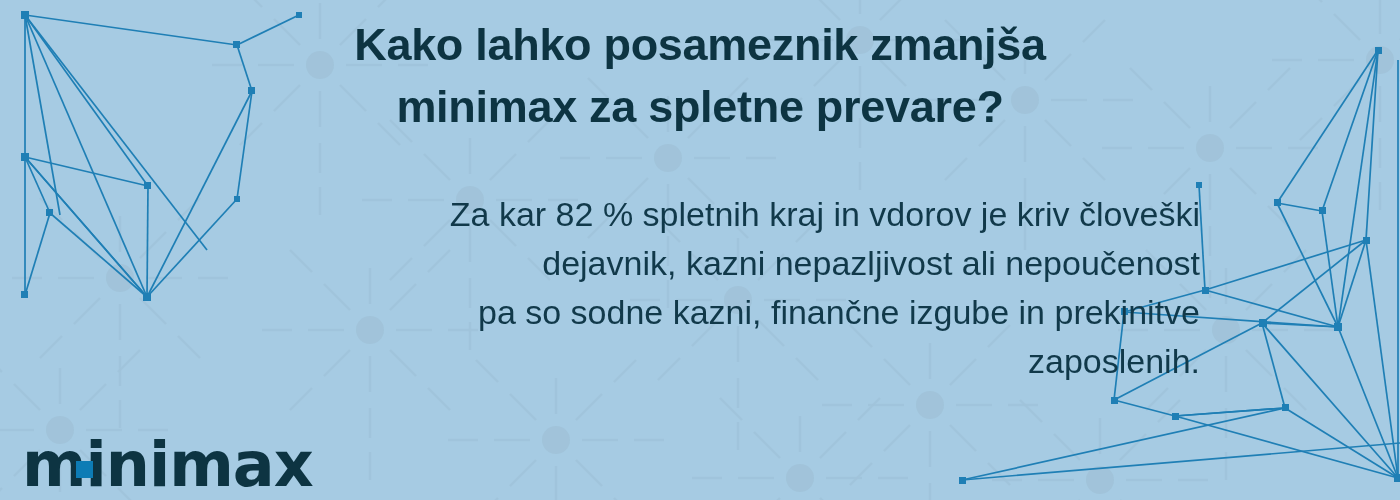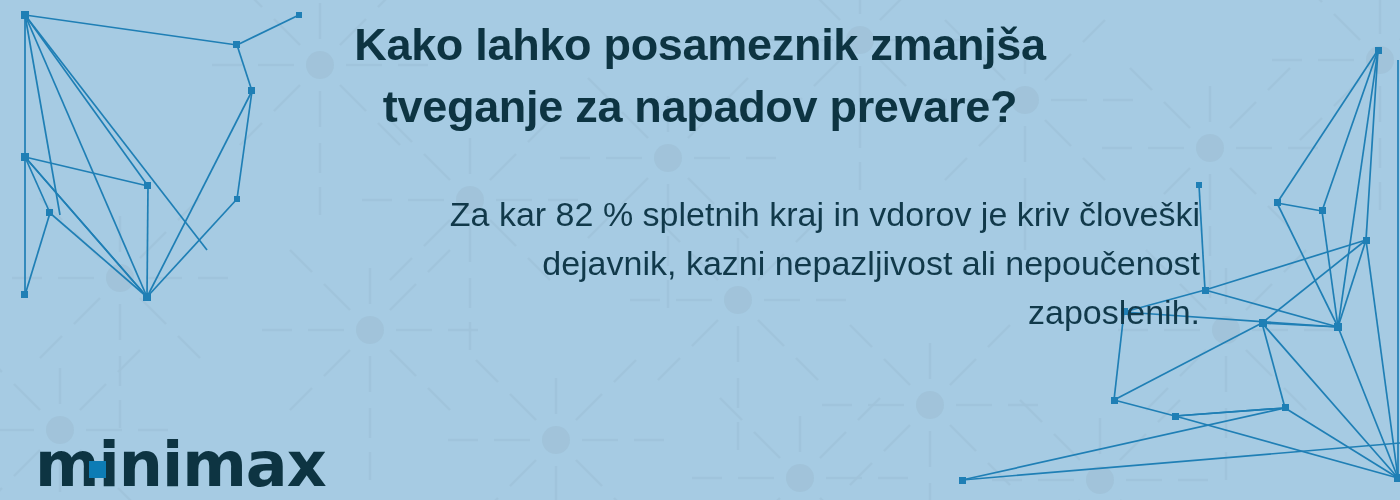--- a/index.html
+++ b/index.html
@@ -60,21 +60,20 @@
   }
   #body-copy .bc-line { display: block; white-space: nowrap; }
 
   #logo {
     position: absolute;
     left: 22px;
     bottom: 4px;
     height: 66px;
     display: flex;
     align-items: flex-end;
-    margin-left: 13px;
   }
   #logo .logo-text {
     font-family: "DejaVu Sans", sans-serif;
     font-weight: bold;
     font-size: 62px;
     line-height: 62px;
     color: #0d3442;
     letter-spacing: -1px;
   }
   #logo .logo-dot {
@@ -217,26 +216,27 @@
       <rect x="1172" y="413" width="7" height="7"></rect>
       <rect x="959" y="477" width="7" height="7"></rect>
       <rect x="1394" y="474" width="8" height="8"></rect>
     </g>
   </svg>
 
   <div id="content">
 
     <div id="headline">
       <span class="hl-line">Kako lahko posameznik zmanjša</span>
-      <span class="hl-line">tveganje za napadov prevare?</span>
+      <span class="hl-line">minimax za spletne prevare?</span>
     </div>
 
     <div id="body-copy">
       <span class="bc-line">Za kar 82 % spletnih kraj in vdorov je kriv človeški</span>
       <span class="bc-line">dejavnik, kazni nepazljivost ali nepoučenost</span>
+      <span class="bc-line">pa so sodne kazni, finančne izgube in prekinitve</span>
       <span class="bc-line">zaposlenih.</span>
     </div>
 
     <div id="logo">
       <span class="logo-text">minimax</span>
       <span class="logo-dot"></span>
     </div>
 
   </div>
 </div>

